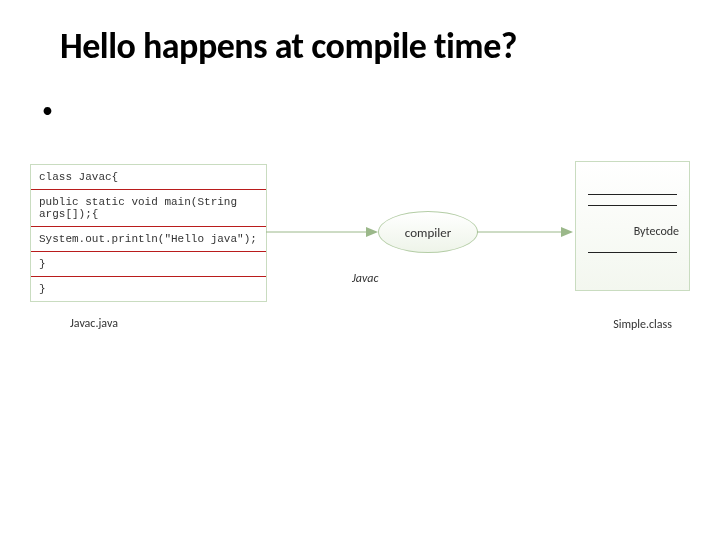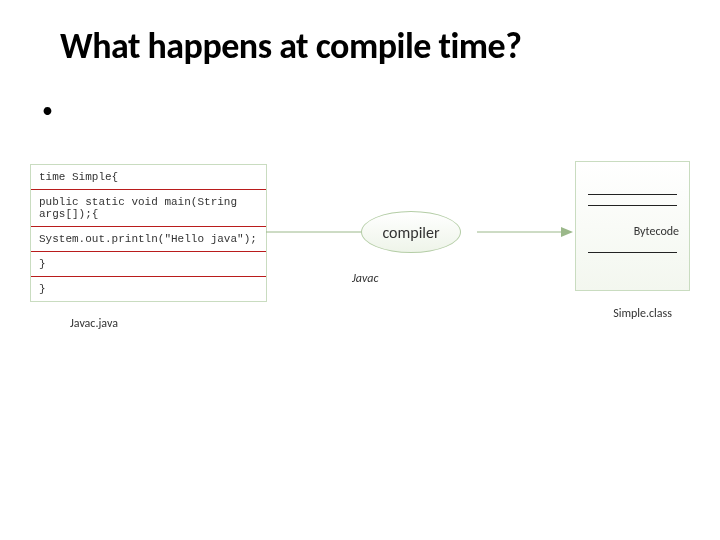--- a/index.html
+++ b/index.html
@@ -69,31 +69,31 @@
   .javac-label {
     position: absolute;
     left: 322px;
     top: 115px;
     font-size: 12px;
     color: #333;
     font-style: italic;
   }
   .compiler-oval {
     position: absolute;
-    left: 331px;
+    left: 348px;
     top: 55px;
     width: 98px;
     height: 40px;
     border-radius: 50%;
     border: 1px solid #b4cda6;
     background: linear-gradient(#ffffff, #eef4e9);
     display: flex;
     align-items: center;
     justify-content: center;
-    font-size: 16px;
+    font-size: 13px;
     color: #333;
   }
   .output-box {
     position: absolute;
     right: 0;
     top: 5px;
     width: 115px;
     height: 130px;
     border: 1px solid #c9dcc0;
     background: linear-gradient(#ffffff, #f3f7ef);
@@ -112,30 +112,30 @@
     position: absolute;
     font-size: 12px;
     color: #333;
   }
 </style>
 </head>
 <body>
 
 <div class="slide">
 
-  <div class="title">What happens at compile time?</div>
+  <div class="title">Hello happens at compile time?</div>
 
   <div class="bullet-row">
     <div class="bullet-dot">•</div>
   </div>
 
   <div class="diagram">
 
     <div class="source-box">
-      <div class="code-line">time Simple{</div>
+      <div class="code-line">class Javac{</div>
       <div class="code-line">public  static void main(String args[]);{</div>
       <div class="code-line">System.out.println("Hello java");</div>
       <div class="code-line">}</div>
       <div class="code-line">}</div>
     </div>
 
     <svg class="arrow-svg" style="left:236px; top:68px;" width="112" height="16">
       <line x1="0" y1="8" x2="100" y2="8" stroke="#9bb88a" stroke-width="1"></line>
       <polygon points="100,3 112,8 100,13" fill="#9bb88a"></polygon>
     </svg>
@@ -152,17 +152,17 @@
     </svg>
 
     <div class="output-box">
       <div class="scribble"></div>
       <div class="scribble" style="margin-bottom:18px;"></div>
       <div>Bytecode</div>
       <div class="scribble" style="margin-top:14px;"></div>
     </div>
 
     <div class="caption" style="left:40px; top:160px;">Javac.java</div>
-    <div class="caption" style="right:18px; top:150px;">Simple.class</div>
+    <div class="caption" style="right:18px; top:161px;">Simple.class</div>
 
   </div>
 
 </div>
 
 </body></html>

